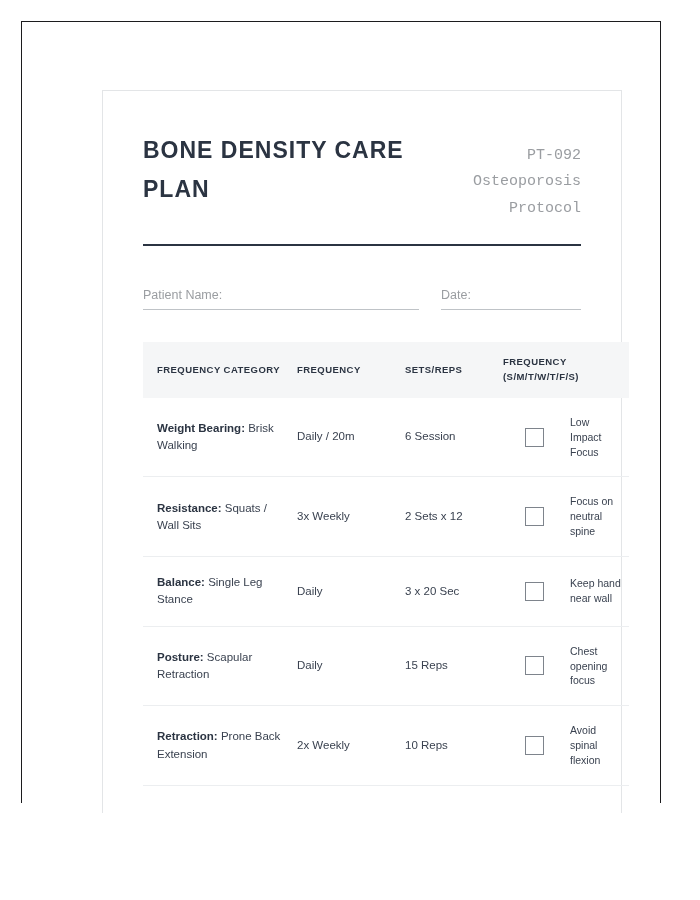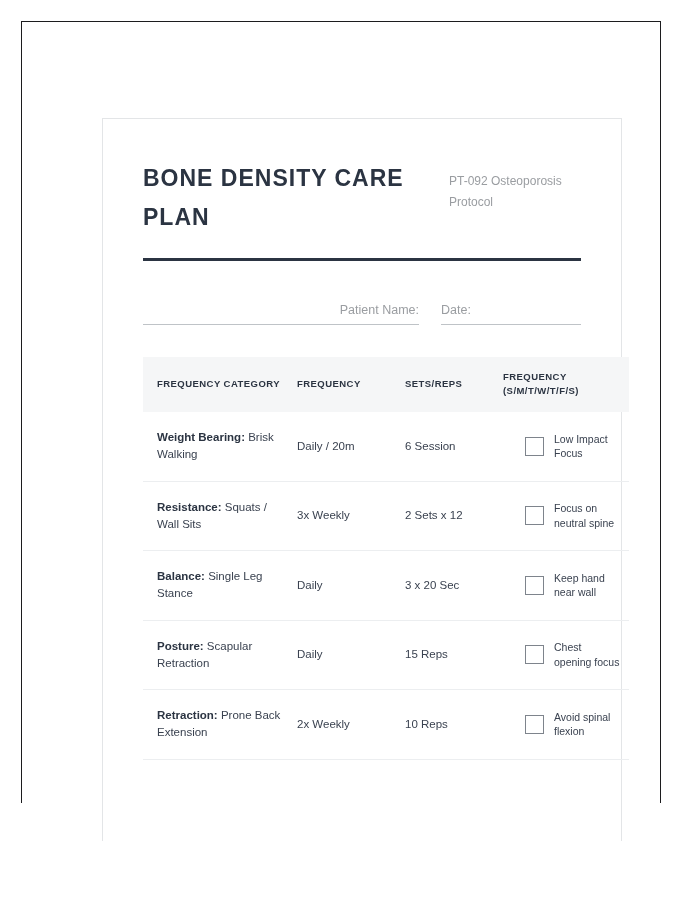--- a/index.html
+++ b/index.html
@@ -28,21 +28,21 @@
     border-top: 1.5px solid #1c1c1e;
     border-bottom: none;
     box-sizing: border-box;
     background: #ffffff;
   }
 
   
   .doc-card {
     position: absolute;
     left: 80px;
-    top: 96px;
+    top: 68px;
     width: 520px;
     height: 723px;
     background: #ffffff;
     border-left: 1px solid #e3e5e7;
     border-right: 1px solid #e3e5e7;
     border-top: 1px solid #e3e5e7;
     border-bottom: none;
     box-sizing: border-box;
   }
 
@@ -61,26 +61,27 @@
     font-size: 23px;
     font-weight: bold;
     letter-spacing: 1.0px;
     line-height: 1.68;
     color: #2b3442;
     margin: 0;
     max-width: 282px;
     text-transform: uppercase;
   }
   .meta {
-    font-size: 12px;
+    font-size: 15px;
     line-height: 1.75;
     color: #9a9da1;
     width: 132px;
     padding-top: 12px;
-    text-align: left;
+    text-align: right;
+    font-family: Liberation Mono, monospace;
   }
 
   .title-rule {
     margin-top: 22px;
     height: 2.5px;
     background: #2b3442;
     width: 100%;
   }
 
   
@@ -88,21 +89,21 @@
     display: flex;
     gap: 22px;
     margin-top: 42px;
   }
   .field {
     border-bottom: 1px solid #bfc3c7;
     padding-bottom: 7px;
     font-size: 12.5px;
     color: #9a9da1;
   }
-  .field.patient { flex: 1 1 0; text-align: right; }
+  .field.patient { flex: 1 1 0; }
   .field.date    { width: 140px; flex: 0 0 140px; }
 
   
   .plan-table {
     margin-top: 32px;
     width: 100%;
     border-collapse: collapse;
     table-layout: fixed;
   }
   .plan-table thead th {
@@ -142,21 +143,21 @@
   }
   .cell-cat .cat-detail {
     font-weight: normal;
     color: #3a4250;
   }
 
   
   .comp-wrap {
     display: flex;
     align-items: center;
-    gap: 10px;
+    gap: 26px;
     padding-left: 22px;
   }
   .checkbox {
     width: 19px;
     height: 19px;
     border: 1px solid #7e848c;
     background: #ffffff;
     flex: 0 0 19px;
     box-sizing: border-box;
   }

